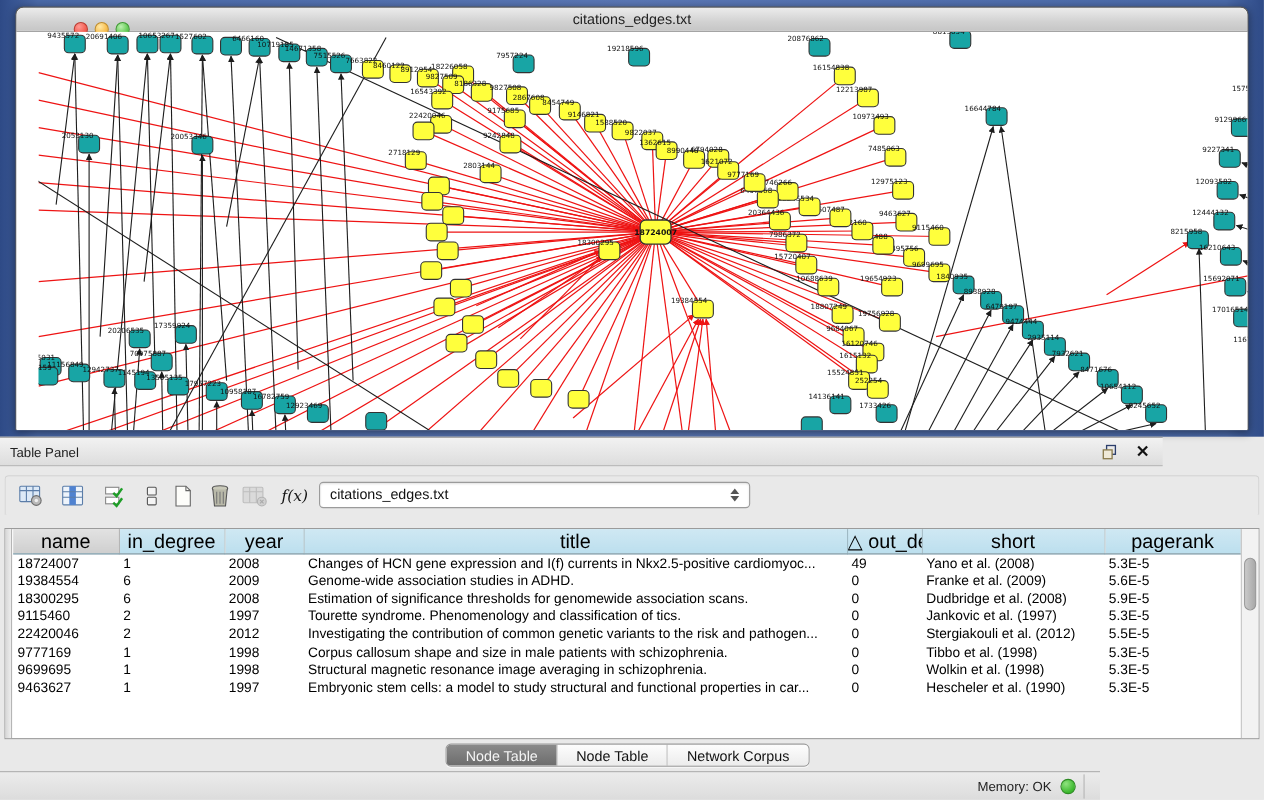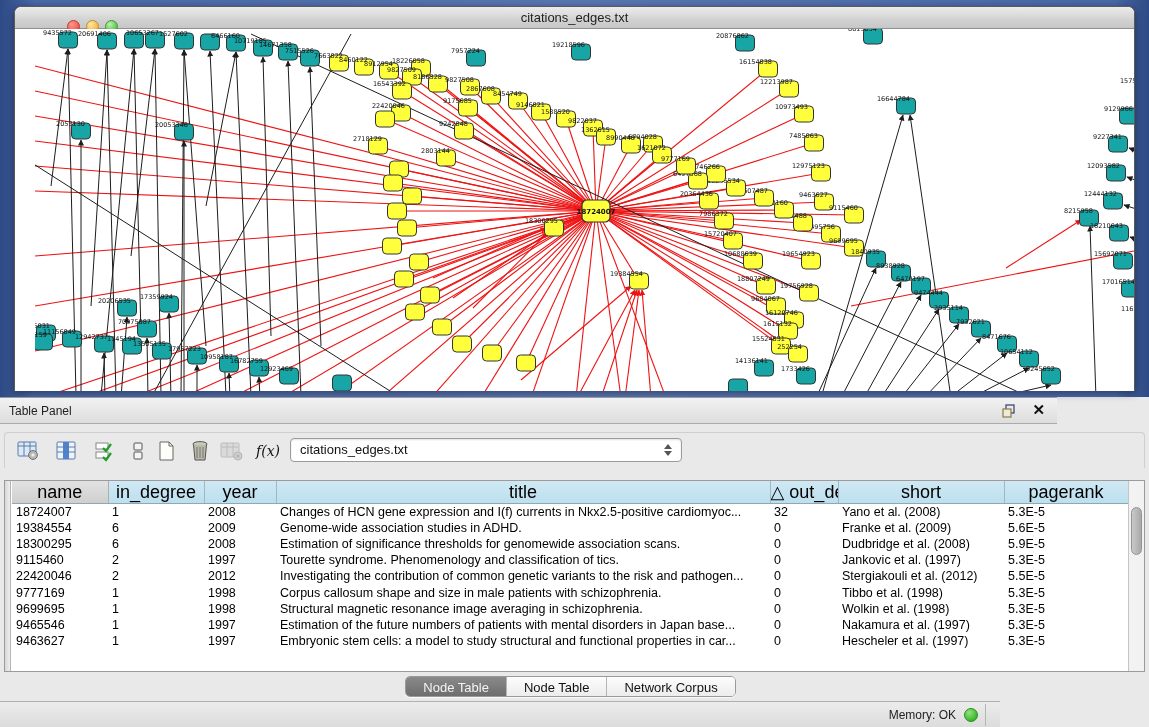--- a/index.html
+++ b/index.html
@@ -562,21 +562,21 @@
             <th>short</th>
             <th>pagerank</th>
           </tr>
         </thead>
       <tbody id="tbl-body">
           <tr>
             <td>18724007</td>
             <td>1</td>
             <td>2008</td>
             <td>Changes of HCN gene expression and I(f) currents in Nkx2.5-positive cardiomyoc...</td>
-            <td>32</td>
+            <td>49</td>
             <td>Yano et al. (2008)</td>
             <td>5.3E-5</td>
           </tr>
           <tr>
             <td>19384554</td>
             <td>6</td>
             <td>2009</td>
             <td>Genome-wide association studies in ADHD.</td>
             <td>0</td>
             <td>Franke et al. (2009)</td>
@@ -621,35 +621,26 @@
           <tr>
             <td>9699695</td>
             <td>1</td>
             <td>1998</td>
             <td>Structural magnetic resonance image averaging in schizophrenia.</td>
             <td>0</td>
             <td>Wolkin et al. (1998)</td>
             <td>5.3E-5</td>
           </tr>
           <tr>
-            <td>9465546</td>
-            <td>1</td>
-            <td>1997</td>
-            <td>Estimation of the future numbers of patients with mental disorders in Japan base...</td>
-            <td>0</td>
-            <td>Nakamura et al. (1997)</td>
-            <td>5.3E-5</td>
-          </tr>
-          <tr>
             <td>9463627</td>
             <td>1</td>
             <td>1997</td>
             <td>Embryonic stem cells: a model to study structural and functional properties in car...</td>
             <td>0</td>
-            <td>Hescheler et al. (1997)</td>
+            <td>Hescheler et al. (1990)</td>
             <td>5.3E-5</td>
           </tr>
         </tbody>
     </table>
     <div class="vscroll">
         <div class="vthumb"></div>
       </div>
   </div>
 
   <div class="tabs">

